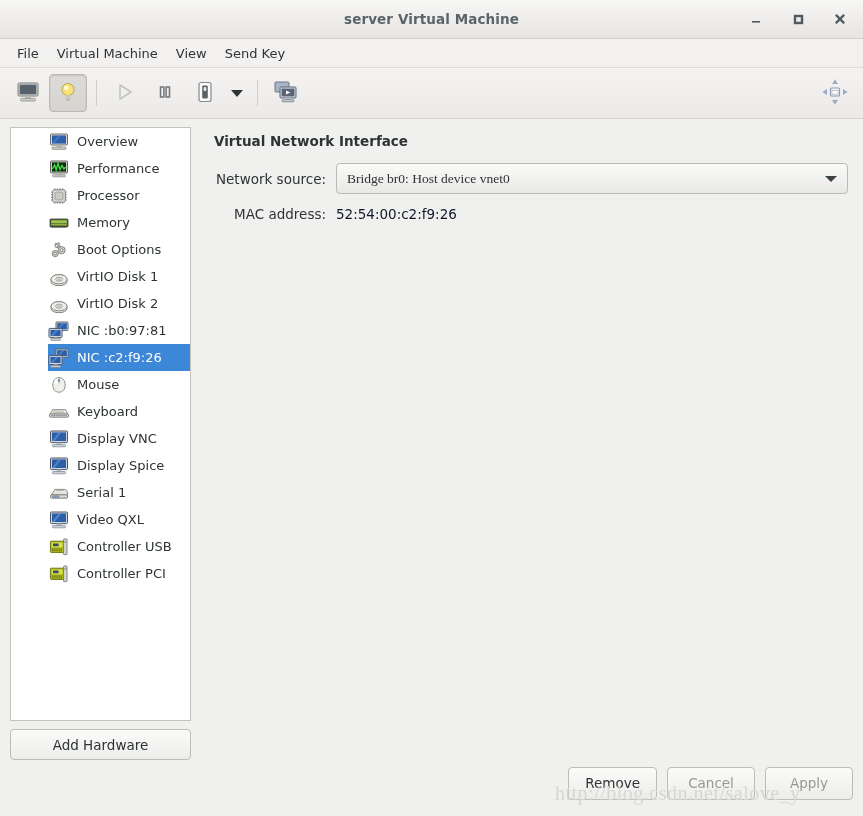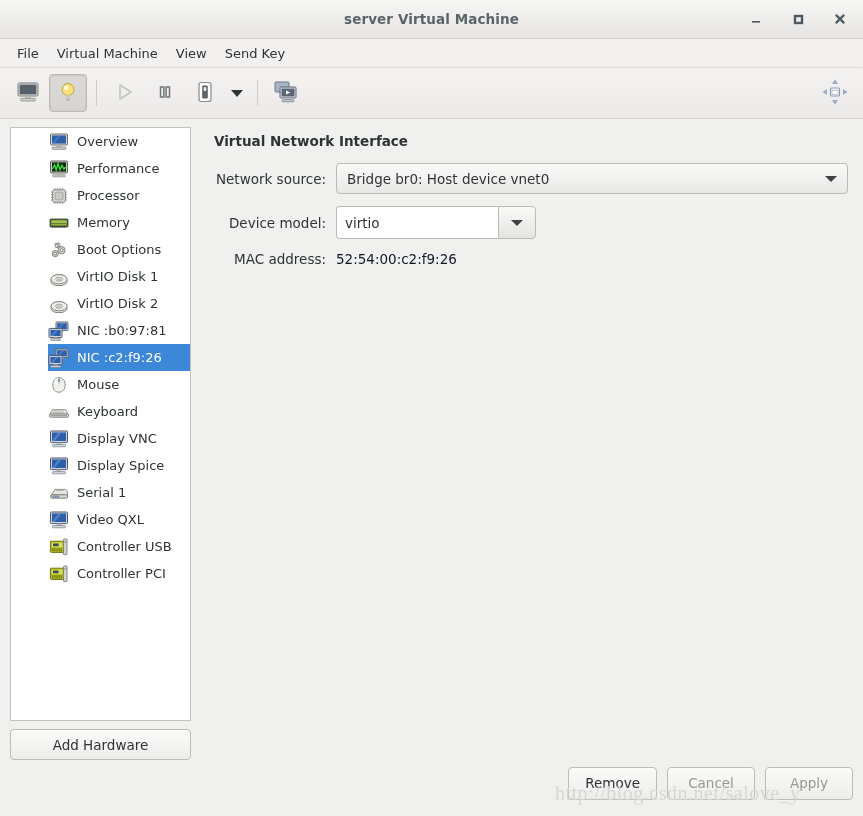--- a/index.html
+++ b/index.html
@@ -216,21 +216,21 @@
     border-radius: 4px;
     background: linear-gradient(to bottom, #fafaf9 0%, #e9e8e6 100%);
     display: flex;
     align-items: center;
     padding: 0 10px;
     box-sizing: border-box;
     font-size: 13.5px;
     color: #2e3436;
     max-width: 512px;
   }
-  .combo-wide .cv { flex: 1 1 auto; }
+  .combo-wide .cv { flex: 1 1 auto; font-family: Liberation Serif, serif; }
   .combo-entry {
     display: flex;
     align-items: stretch;
     width: 200px;
     height: 33px;
   }
   .combo-entry .ce-text {
     flex: 1 1 auto;
     background: #ffffff;
     border: 1px solid #bdbab5;
@@ -700,31 +700,20 @@
       <div class="panel-title">Virtual Network Interface</div>
 
       <div class="frow">
         <div class="flabel">Network source:</div>
         <div class="combo-wide">
           <span class="cv">Bridge br0: Host device vnet0</span>
           <span class="tri"></span>
         </div>
       </div>
 
-      <div class="frow">
-        <div class="flabel">Device model:</div>
-        <div class="combo-entry">
-          <div class="ce-text">
-            <span>virtio</span>
-          </div>
-          <div class="ce-btn">
-            <span class="tri"></span>
-          </div>
-        </div>
-      </div>
 
       <div class="frow">
         <div class="flabel">MAC address:</div>
         <div class="mac-value">52:54:00:c2:f9:26</div>
       </div>
     </div>
   </div>
 
   <div class="footer">
     <div class="btn">

